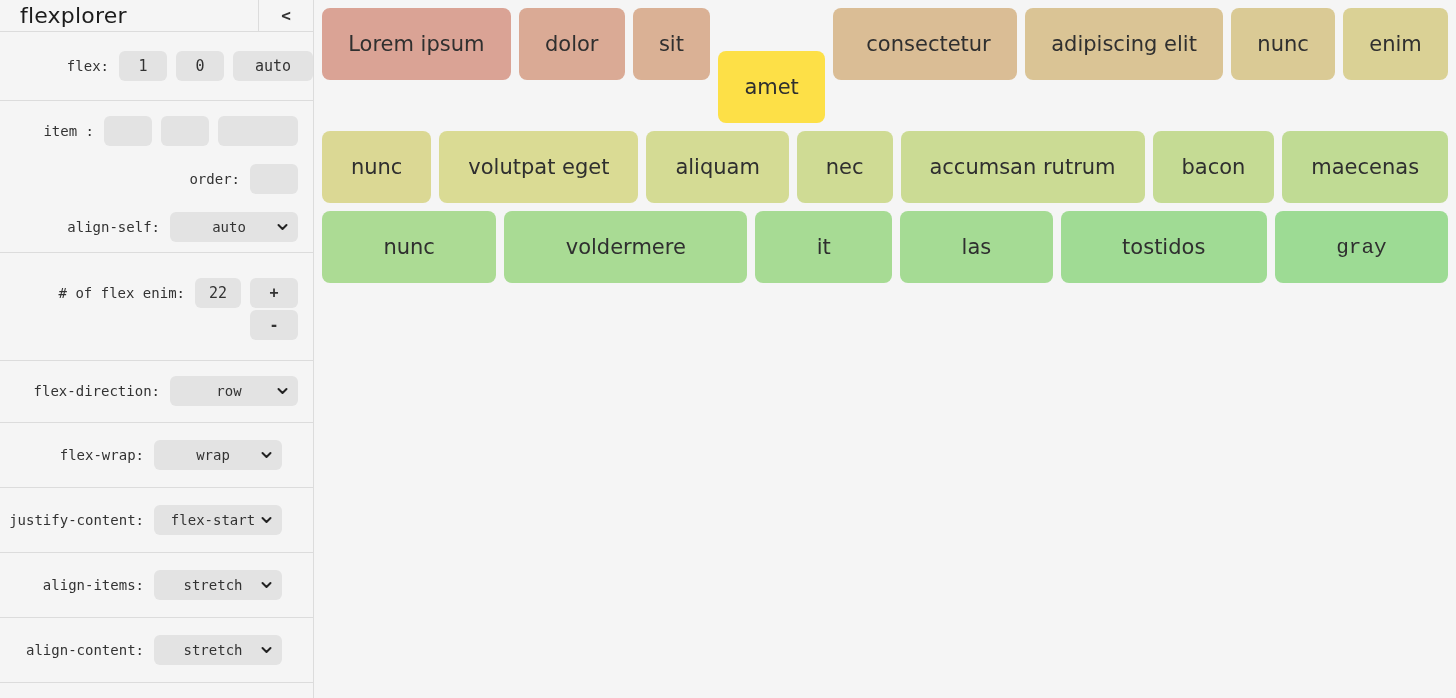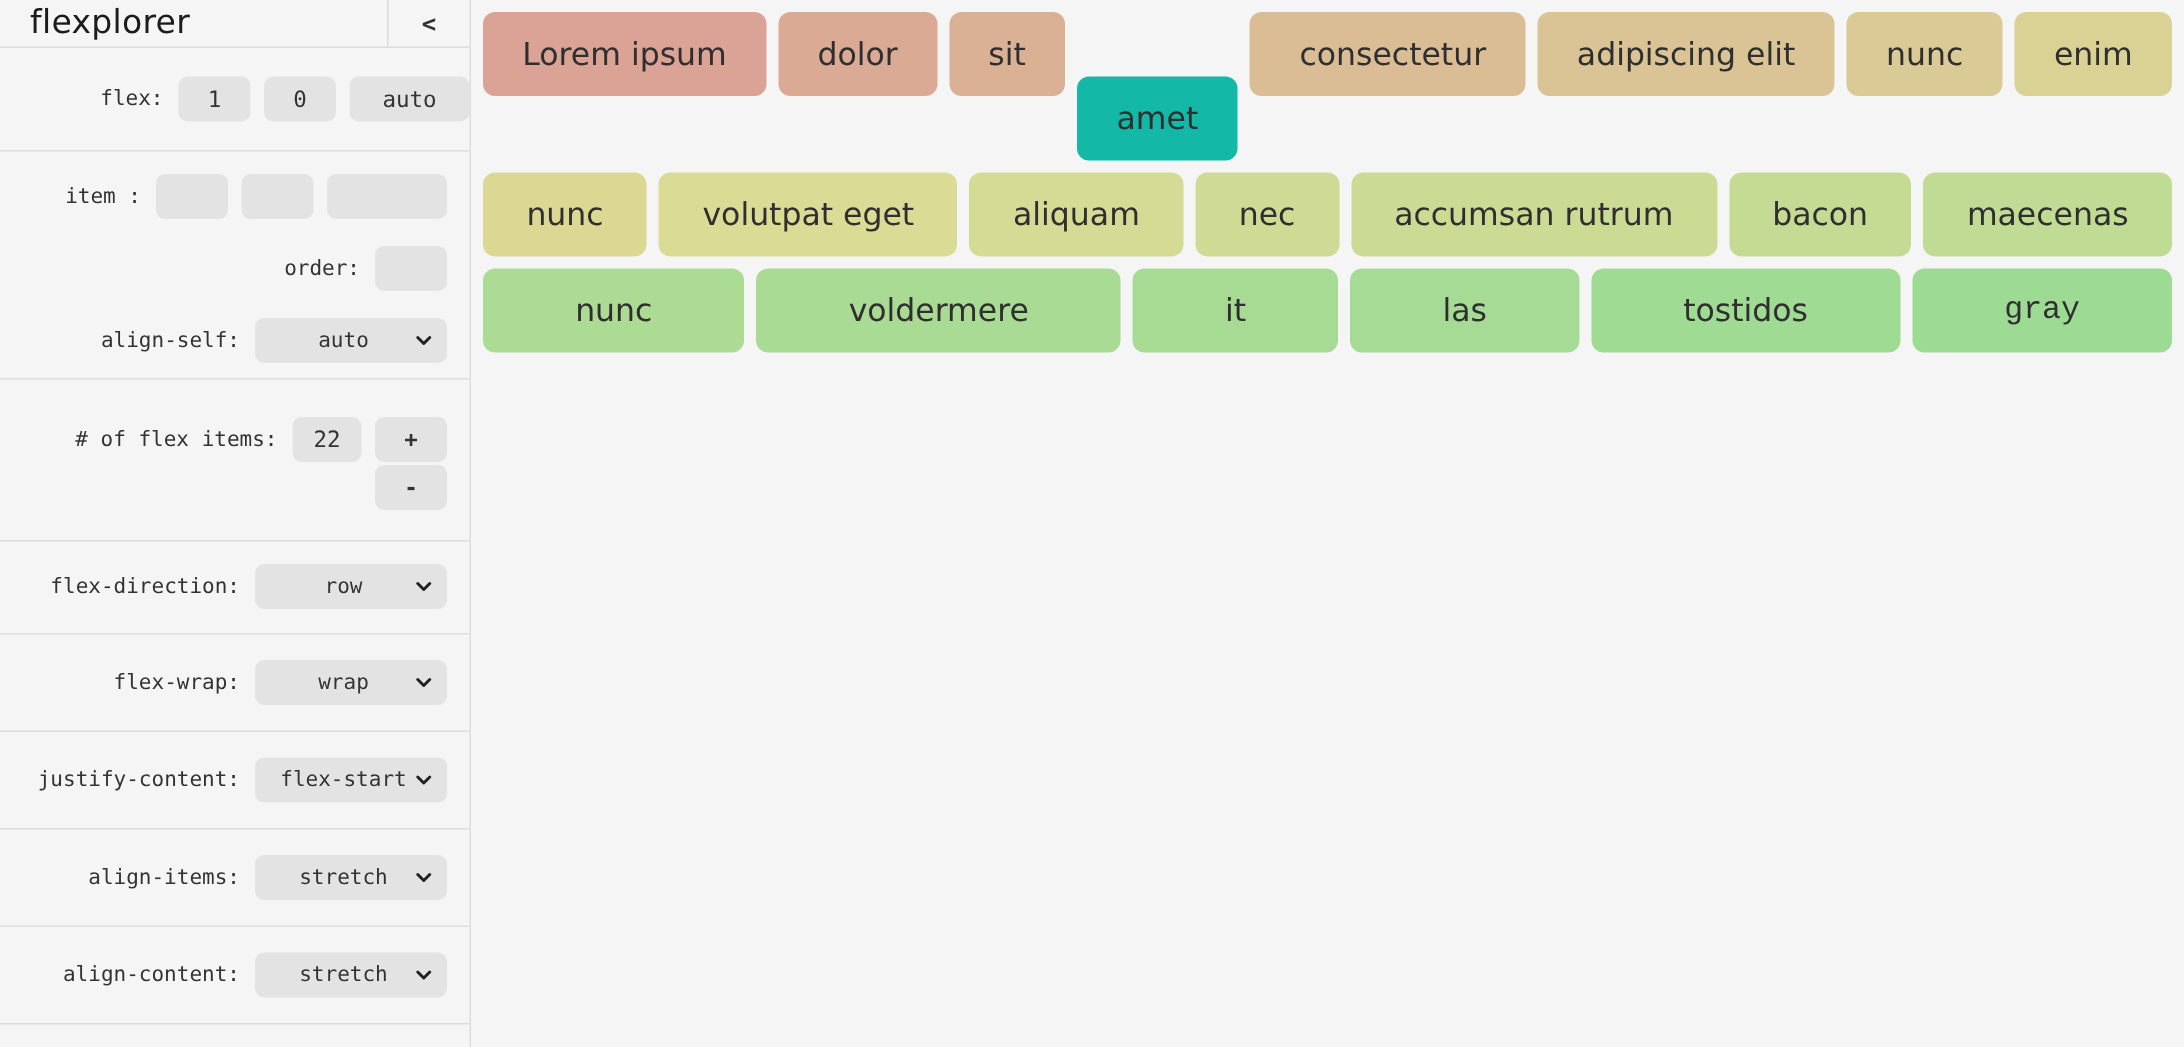--- a/index.html
+++ b/index.html
@@ -43,21 +43,21 @@
     font-family: "DejaVu Sans Mono", "Liberation Mono", monospace;
     font-size: 16px;
     font-weight: bold;
     color: #333;
     cursor: pointer;
     user-select: none;
   }
 
   .section {
     border-bottom: 1px solid #dcdcdc;
-    padding: 17px 15px;
+    padding: 17px 31px;
   }
   .section-flex { padding: 19px 0; }
   .section-item { padding: 15px 15px 10px 15px; }
   .section-count { padding: 25px 15px 20px 15px; }
   .section-direction { padding: 15px 15px 16px 15px; }
 
   .ctl-row {
     display: flex;
     justify-content: flex-end;
     align-items: center;
@@ -148,21 +148,21 @@
     display: flex;
     flex-direction: row;
     flex-wrap: wrap;
     justify-content: flex-start;
     align-items: stretch;
     align-content: flex-start;
   }
   .flex-item {
     flex: 1 0 auto;
     margin: 4px;
-    height: 56px;
+    height: 72px;
     padding: 0 18px;
     border-radius: 8px;
     display: flex;
     align-items: center;
     justify-content: center;
     font-size: 21px;
     color: #2f2f2f;
     white-space: nowrap;
   }
   .flex-break {
@@ -212,21 +212,21 @@
           <svg width="11" height="7" viewBox="0 0 11 7">
               <polyline points="1.5,1.5 5.5,5.5 9.5,1.5" stroke="#222" stroke-width="2" fill="none" stroke-linecap="round" stroke-linejoin="round"></polyline>
             </svg>
         </span>
       </div>
     </div>
   </div>
 
   <div class="section section-count">
     <div class="count-row">
-      <span class="ctl-label"># of flex items:</span>
+      <span class="ctl-label"># of flex enim:</span>
       <input class="box w46" value="22" style="">
       <div class="stepper">
         <button class="stepper-btn">+</button>
         <button class="stepper-btn">-</button>
       </div>
     </div>
   </div>
 
   <div class="section section-direction">
     <div class="ctl-row">
@@ -298,21 +298,21 @@
     </div>
   </div>
 
 </div>
 
 <div class="main">
   <div class="flex-container">
       <div class="flex-item" style="background: rgb(218, 163, 149);">Lorem ipsum</div>
       <div class="flex-item" style="background: rgb(218, 170, 149);">dolor</div>
       <div class="flex-item" style="background: rgb(218, 177, 149);">sit</div>
-      <div class="flex-item" style="background: #14b8a6; margin-top: 47px;">amet</div>
+      <div class="flex-item" style="background: #fde047; margin-top: 47px;">amet</div>
       <div class="flex-item" style="background: rgb(218, 189, 149); padding-left: 25px;">consectetur</div>
       <div class="flex-item" style="background: rgb(218, 196, 149);">adipiscing elit</div>
       <div class="flex-item" style="background: rgb(218, 202, 149);">nunc</div>
       <div class="flex-item" style="background: rgb(218, 209, 149);">enim</div>
       <div class="flex-break"></div>
       <div class="flex-item" style="background: rgb(219, 216, 148);">nunc</div>
       <div class="flex-item" style="background: rgb(218, 219, 148);">volutpat eget</div>
       <div class="flex-item" style="background: rgb(212, 219, 148);">aliquam</div>
       <div class="flex-item" style="background: rgb(207, 219, 148);">nec</div>
       <div class="flex-item" style="background: rgb(203, 219, 148);">accumsan rutrum</div>

